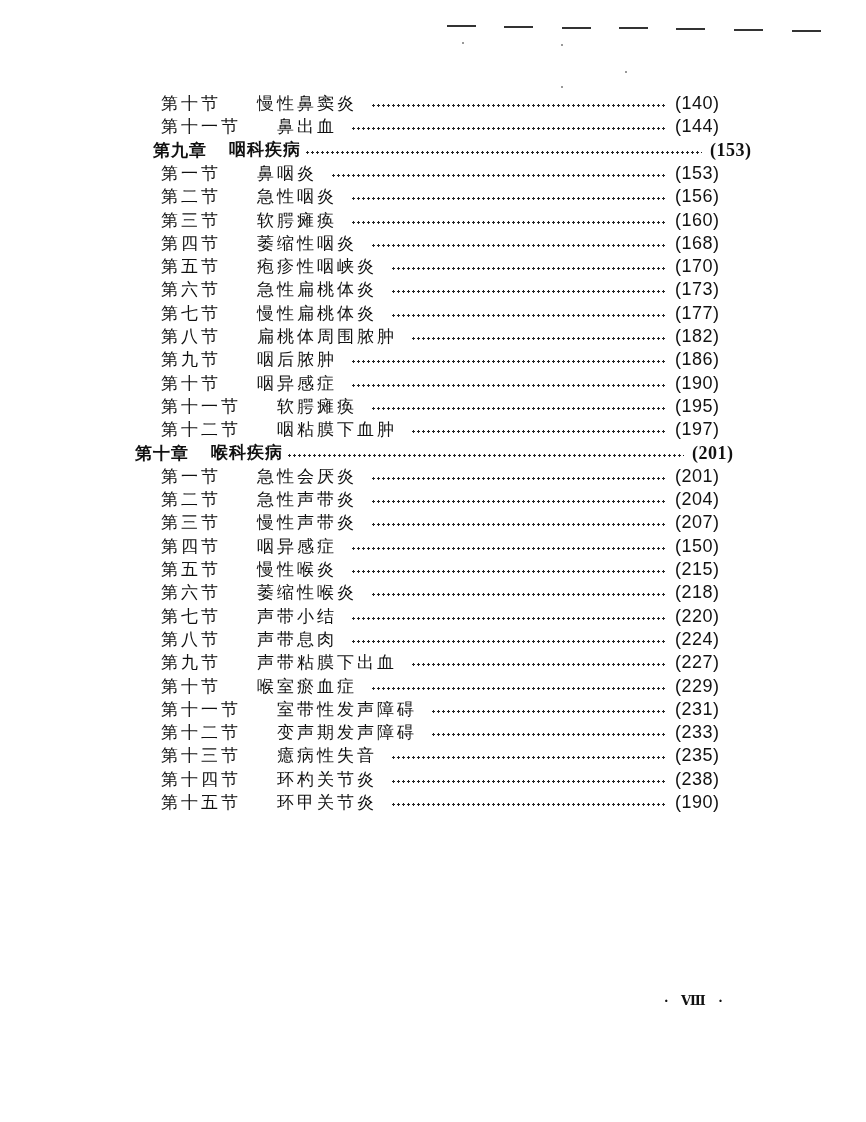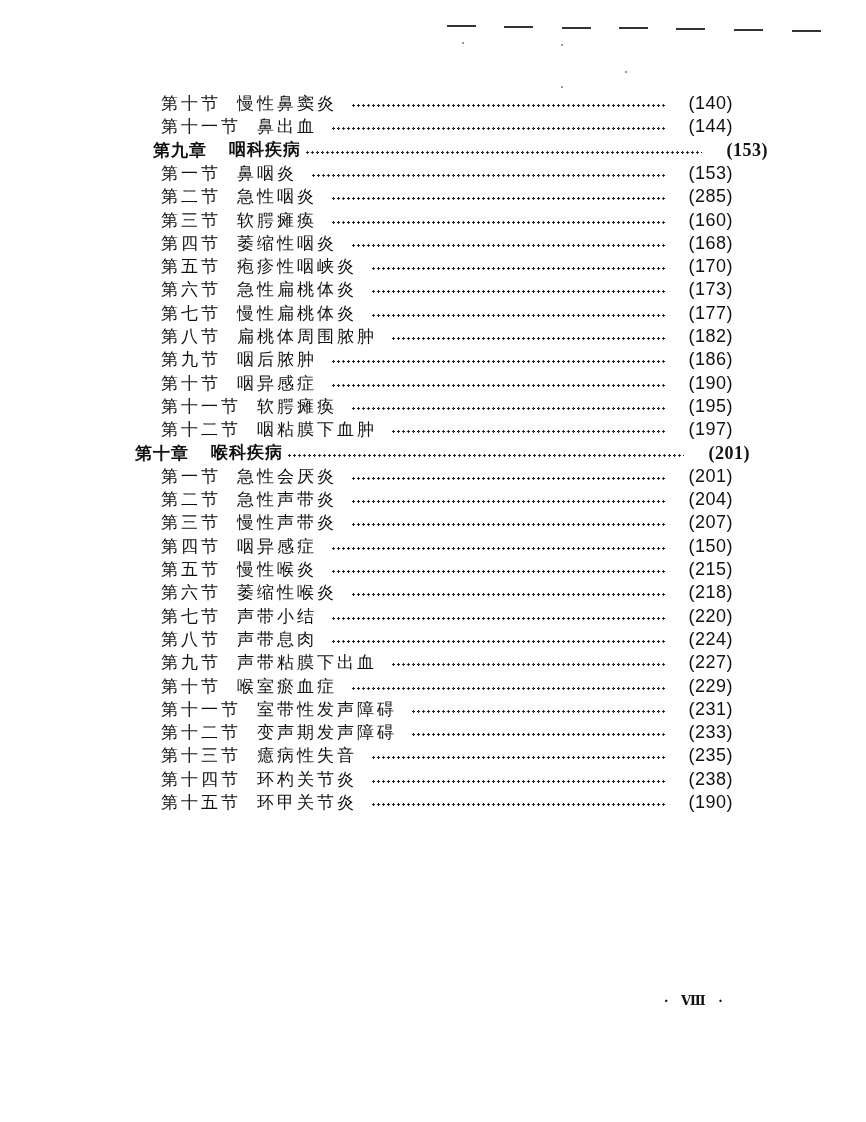--- a/index.html
+++ b/index.html
@@ -11,30 +11,30 @@
     .dash { position: absolute; height: 2px; background: #333; width: 29px; }
     .toc { position: absolute; left: 0; top: 92px; width: 866px; }
     .row {
       position: absolute; height: 23px; display: flex; align-items: center;
       font-size: 17px; line-height: 23px; white-space: nowrap;
     }
     .row.section { left: 161px; width: 572px; }
     .row.chapter { left: 135px; width: 615px; font-weight: bold; font-family: "DejaVu Serif", serif; }
     .num { display: inline-block; letter-spacing: 3px; }
     .chapter .num { letter-spacing: 1px; }
-    .title { display: inline-block; margin-left: 16px; letter-spacing: 3px; }
+    .title { display: inline-block; margin-left: 36px; letter-spacing: 3px; }
     .chapter .title { margin-left: 22px; letter-spacing: 1px; font-family: Liberation Mono, monospace; }
     .leader {
       flex: 1; margin: 0 8px 0 14px; height: 3px; align-self: center;
       background-image: radial-gradient(circle, #222 1px, transparent 1.3px);
       background-size: 5px 3px; background-repeat: repeat-x; margin-top: 4px;
     }
     .chapter .leader { margin-left: 4px; }
     .page {
-      font-family: "Liberation Sans", sans-serif; font-size: 18px; letter-spacing: 0.5px; min-width: 58px; text-align: right;
+      font-family: "Liberation Sans", sans-serif; font-size: 18px; letter-spacing: 0.5px; min-width: 58px; 
     }
     .chapter .page { font-family: "Liberation Serif", serif; font-weight: bold; font-size: 18px; }
     .folio {
       position: absolute; left: 664px; top: 993px; font-size: 13px; font-weight: bold;
       font-family: "DejaVu Serif", serif; letter-spacing: 4px;
     }
     .speck { position: absolute; width: 2px; height: 2px; background: #999; }
   </style>
 </head>
 <body>
@@ -76,21 +76,21 @@
     <div class="row section" style="top: 69.9px;">
       <span class="num">第一节</span>
       <span class="title">鼻咽炎</span>
       <span class="leader"></span>
       <span class="page">(153)</span>
     </div>
     <div class="row section" style="top: 93.2px;">
       <span class="num">第二节</span>
       <span class="title">急性咽炎</span>
       <span class="leader"></span>
-      <span class="page">(285)</span>
+      <span class="page">(156)</span>
     </div>
     <div class="row section" style="top: 116.5px;">
       <span class="num">第三节</span>
       <span class="title">软腭瘫痪</span>
       <span class="leader"></span>
       <span class="page">(160)</span>
     </div>
     <div class="row section" style="top: 139.8px;">
       <span class="num">第四节</span>
       <span class="title">萎缩性咽炎</span>

